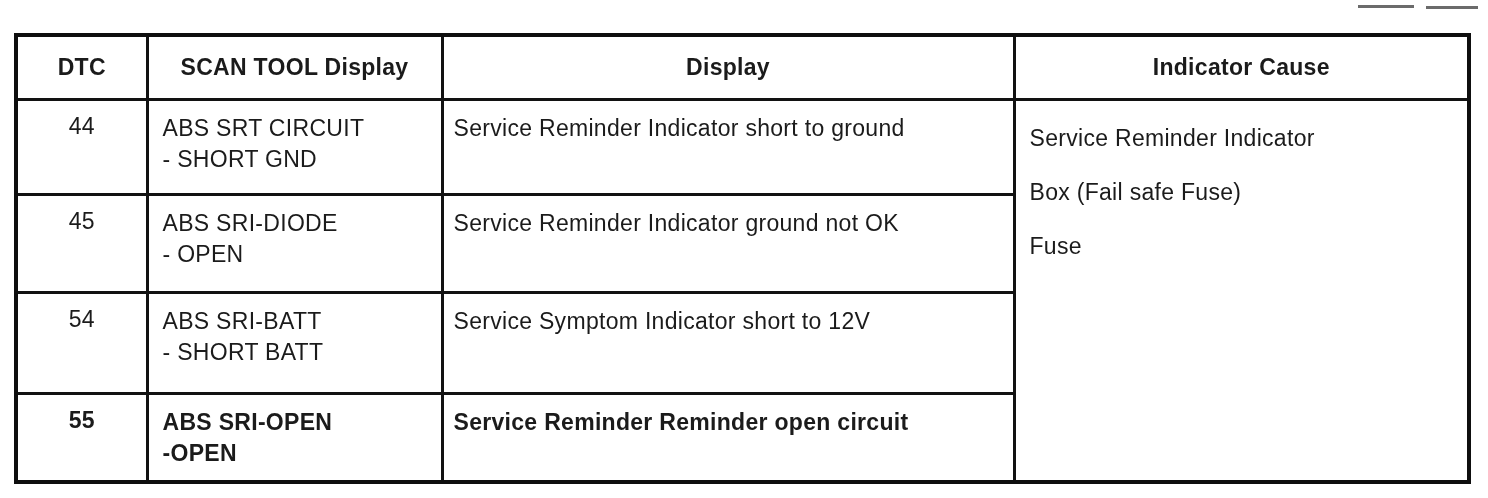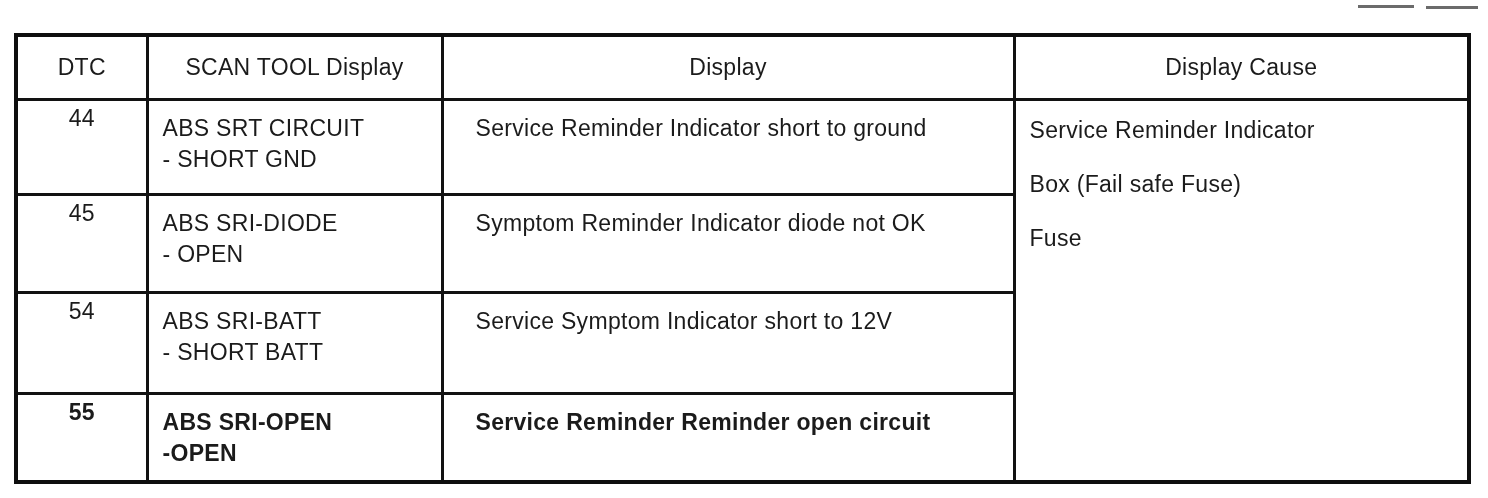--- a/index.html
+++ b/index.html
@@ -40,43 +40,43 @@
     border: 3px solid #121212;
     vertical-align: top;
     font-size: 23px;
     letter-spacing: 0.3px;
     background: #ffffff;
   }
   table.dtc-table {
     border: 4px solid #0e0e0e;
   }
   th {
-    font-weight: normal;
+    font-weight: bold;
     text-align: center;
     vertical-align: middle !important;
   }
   tr.header-row { height: 64px; }
   tr.row-1 { height: 95px; }
   tr.row-2 { height: 98px; }
   tr.row-3 { height: 101px; margin-top: 8px; }
   tr.row-4 { height: 89px; font-weight: bold; }
 
   td.c-dtc {
     text-align: center;
-    padding-top: 4px;
+    padding-top: 12px;
   }
   td.c-scan {
     padding: 12px 8px 0 14px;
     line-height: 31px;
   }
   td.c-sym {
-    padding: 14px 8px 0 32px;
+    padding: 14px 8px 0 10px;
   }
   td.c-cause {
-    padding: 16px 8px 0 14px;
+    padding: 24px 8px 0 14px;
   }
   td.c-cause .cause-line {
     margin-bottom: 27px;
   }
 </style>
 </head>
 <body>
 
 <div class="page">
 
@@ -88,21 +88,21 @@
       <col style="width:131px">
       <col style="width:295px">
       <col style="width:572px">
       <col style="width:455px">
     </colgroup>
     <thead>
       <tr class="header-row">
         <th>DTC</th>
         <th>SCAN TOOL Display</th>
         <th>Display</th>
-        <th>Display Cause</th>
+        <th>Indicator Cause</th>
       </tr>
     </thead>
     <tbody>
       <tr class="row-1">
         <td class="c-dtc">44</td>
         <td class="c-scan">
           <div>ABS SRT CIRCUIT</div>
           <div>- SHORT GND</div>
         </td>
         <td class="c-sym">Service Reminder Indicator short to ground</td>
@@ -111,21 +111,21 @@
           <div class="cause-line">Box (Fail safe Fuse)</div>
           <div class="cause-line">Fuse</div>
         </td>
       </tr>
       <tr class="row-2">
         <td class="c-dtc">45</td>
         <td class="c-scan">
           <div>ABS SRI-DIODE</div>
           <div>- OPEN</div>
         </td>
-        <td class="c-sym">Symptom Reminder Indicator diode not OK</td>
+        <td class="c-sym">Service Reminder Indicator ground not OK</td>
       </tr>
       <tr class="row-3">
         <td class="c-dtc">54</td>
         <td class="c-scan">
           <div>ABS SRI-BATT</div>
           <div>- SHORT BATT</div>
         </td>
         <td class="c-sym">Service Symptom Indicator short to 12V</td>
       </tr>
       <tr class="row-4">

